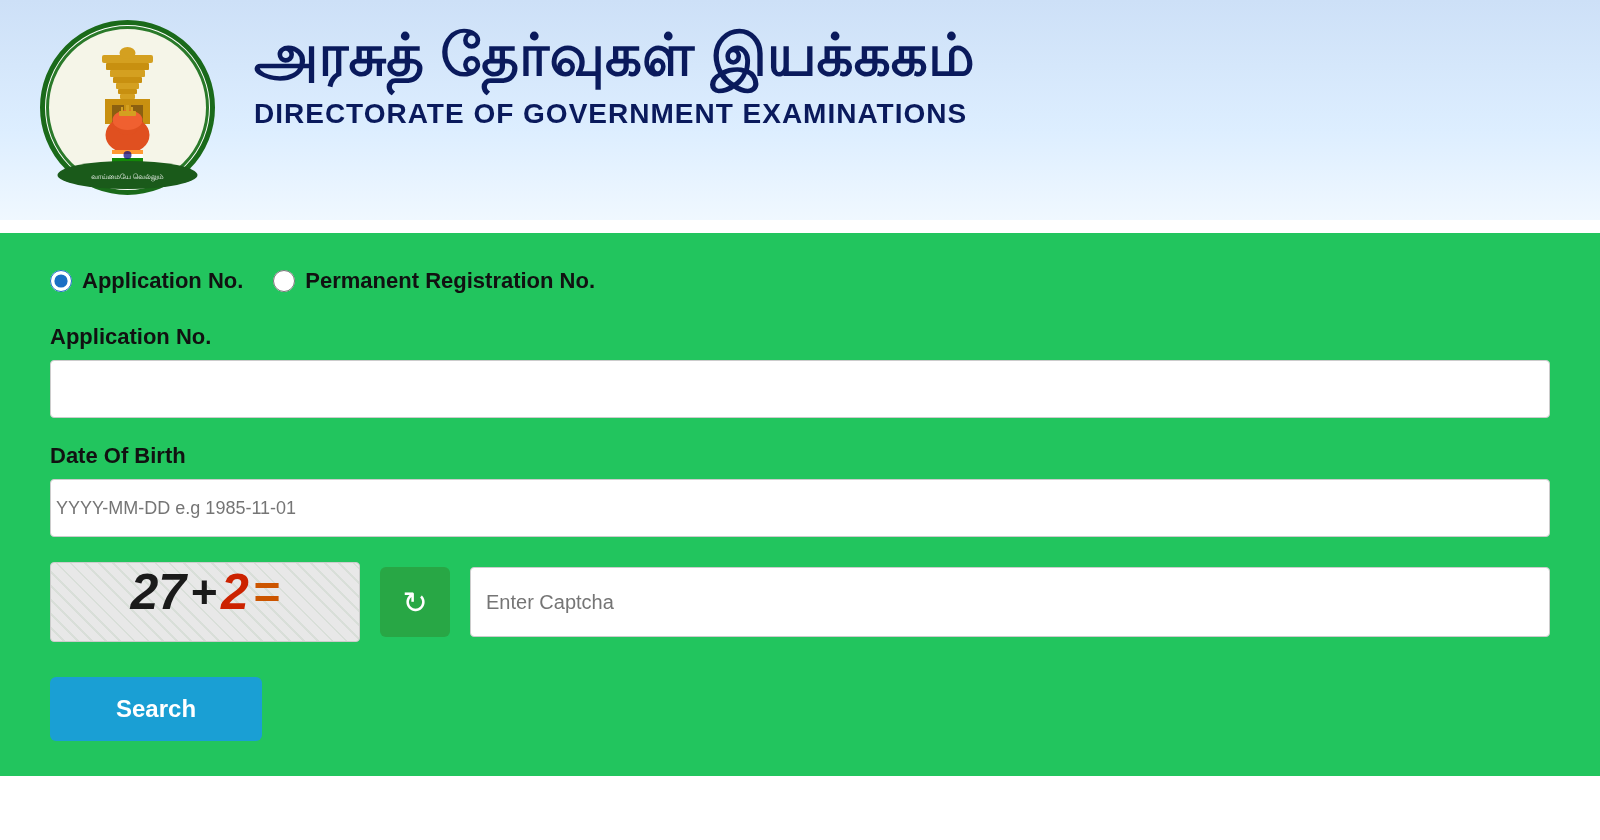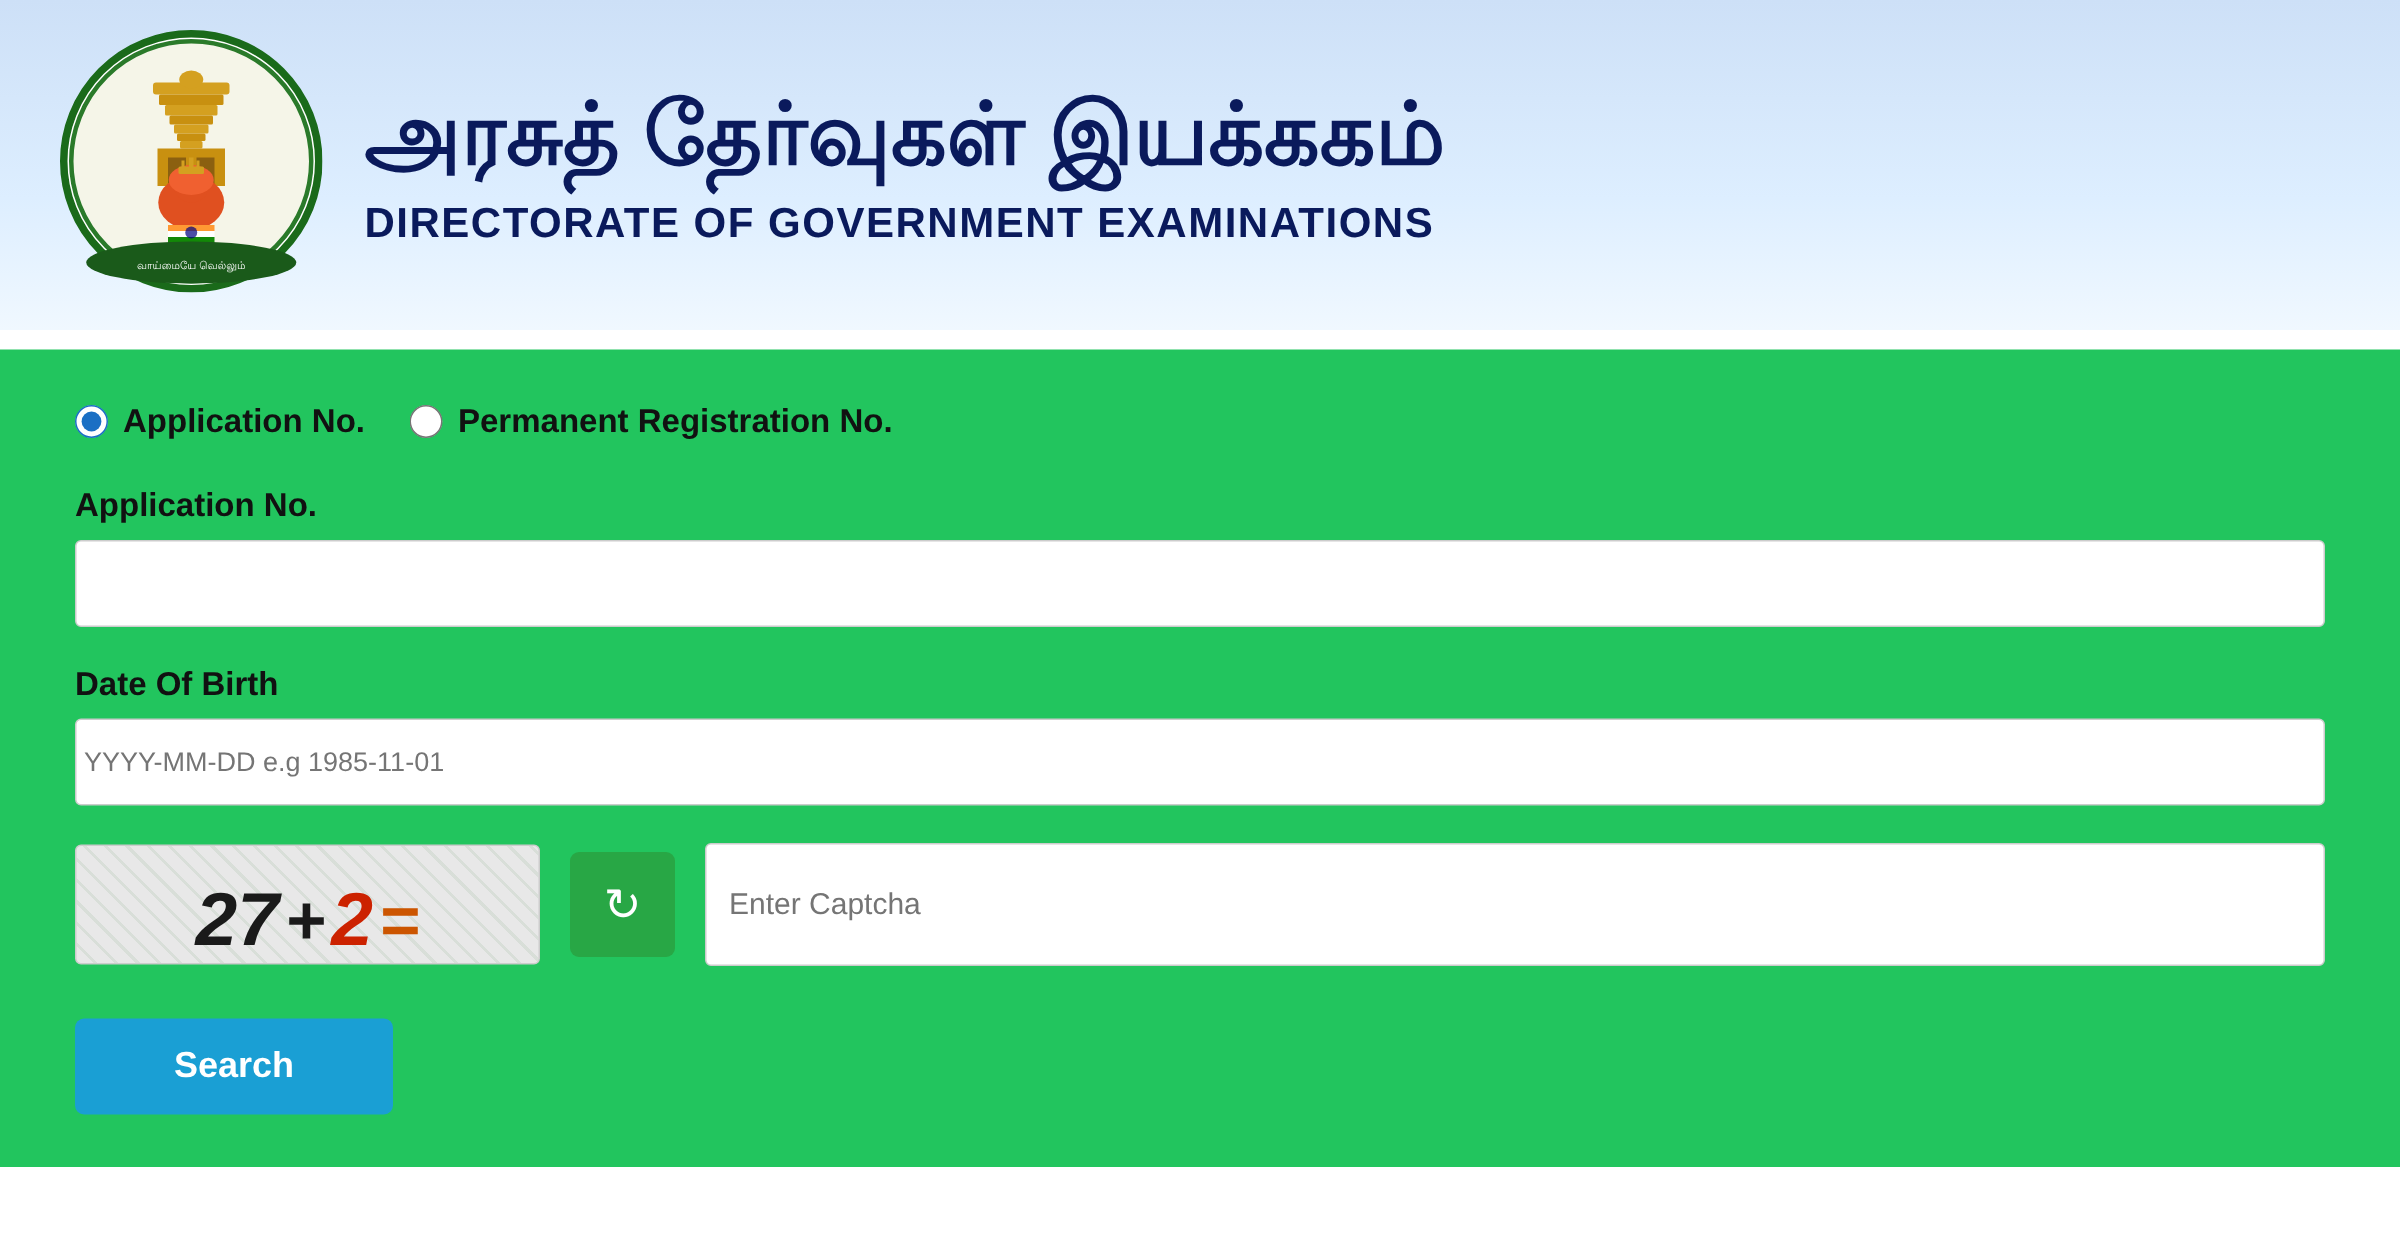--- a/index.html
+++ b/index.html
@@ -12,22 +12,21 @@
       font-family: Arial, sans-serif;
       background: #ffffff;
       width: 1600px;
       min-height: 840px;
     }
 
     .header {
       background: linear-gradient(180deg, #cde0f7 0%, #ddeeff 60%, #f0f8ff 100%);
       padding: 20px 40px;
       display: flex;
-      align-items: center;
-      gap: 28px;
+      gap: 39px;
       min-height: 220px;
     }
 
     .logo-container {
       flex-shrink: 0;
     }
 
     .logo-svg {
       width: 175px;
       height: 175px;
@@ -115,21 +114,21 @@
       margin-bottom: 35px;
     }
 
     .captcha-image {
       width: 310px;
       height: 80px;
       background: #e8e8e8;
       border: 1px solid #ccc;
       border-radius: 4px;
       display: flex;
-      align-items: flex-end;
+      align-items: flex-start;
       justify-content: center;
       overflow: hidden;
       position: relative;
       flex-shrink: 0;
     }
 
     .captcha-text-display {
       font-size: 52px;
       font-weight: 900;
       font-style: italic;
@@ -201,21 +200,21 @@
     }
 
     .refresh-icon {
       color: white;
       font-size: 30px;
       display: inline-block;
     }
 
     .captcha-input {
       flex: 1;
-      height: 82px;
+      height: 70px;
       border: 1px solid #cccccc;
       border-radius: 4px;
       padding: 10px 15px;
       font-size: 20px;
       color: #888;
       background: #ffffff;
       outline: none;
     }
 
     .search-btn {

